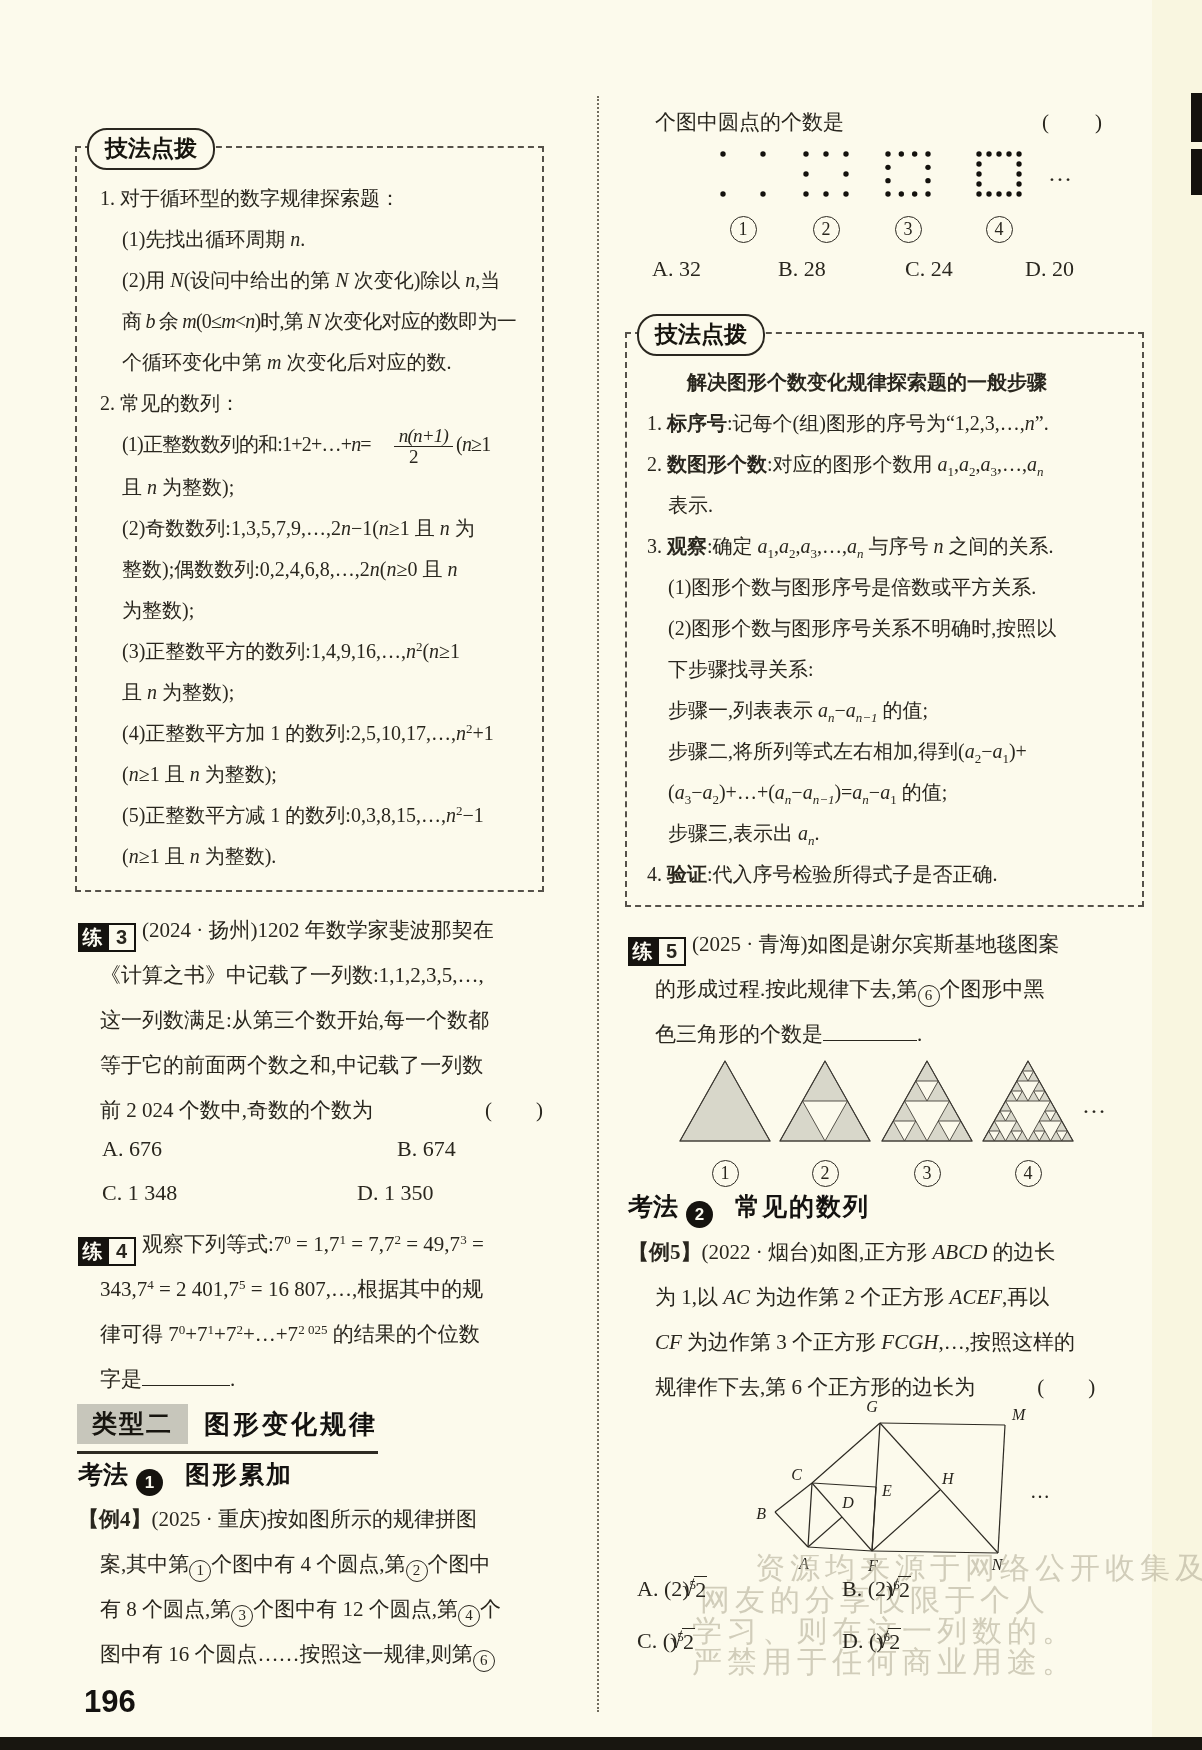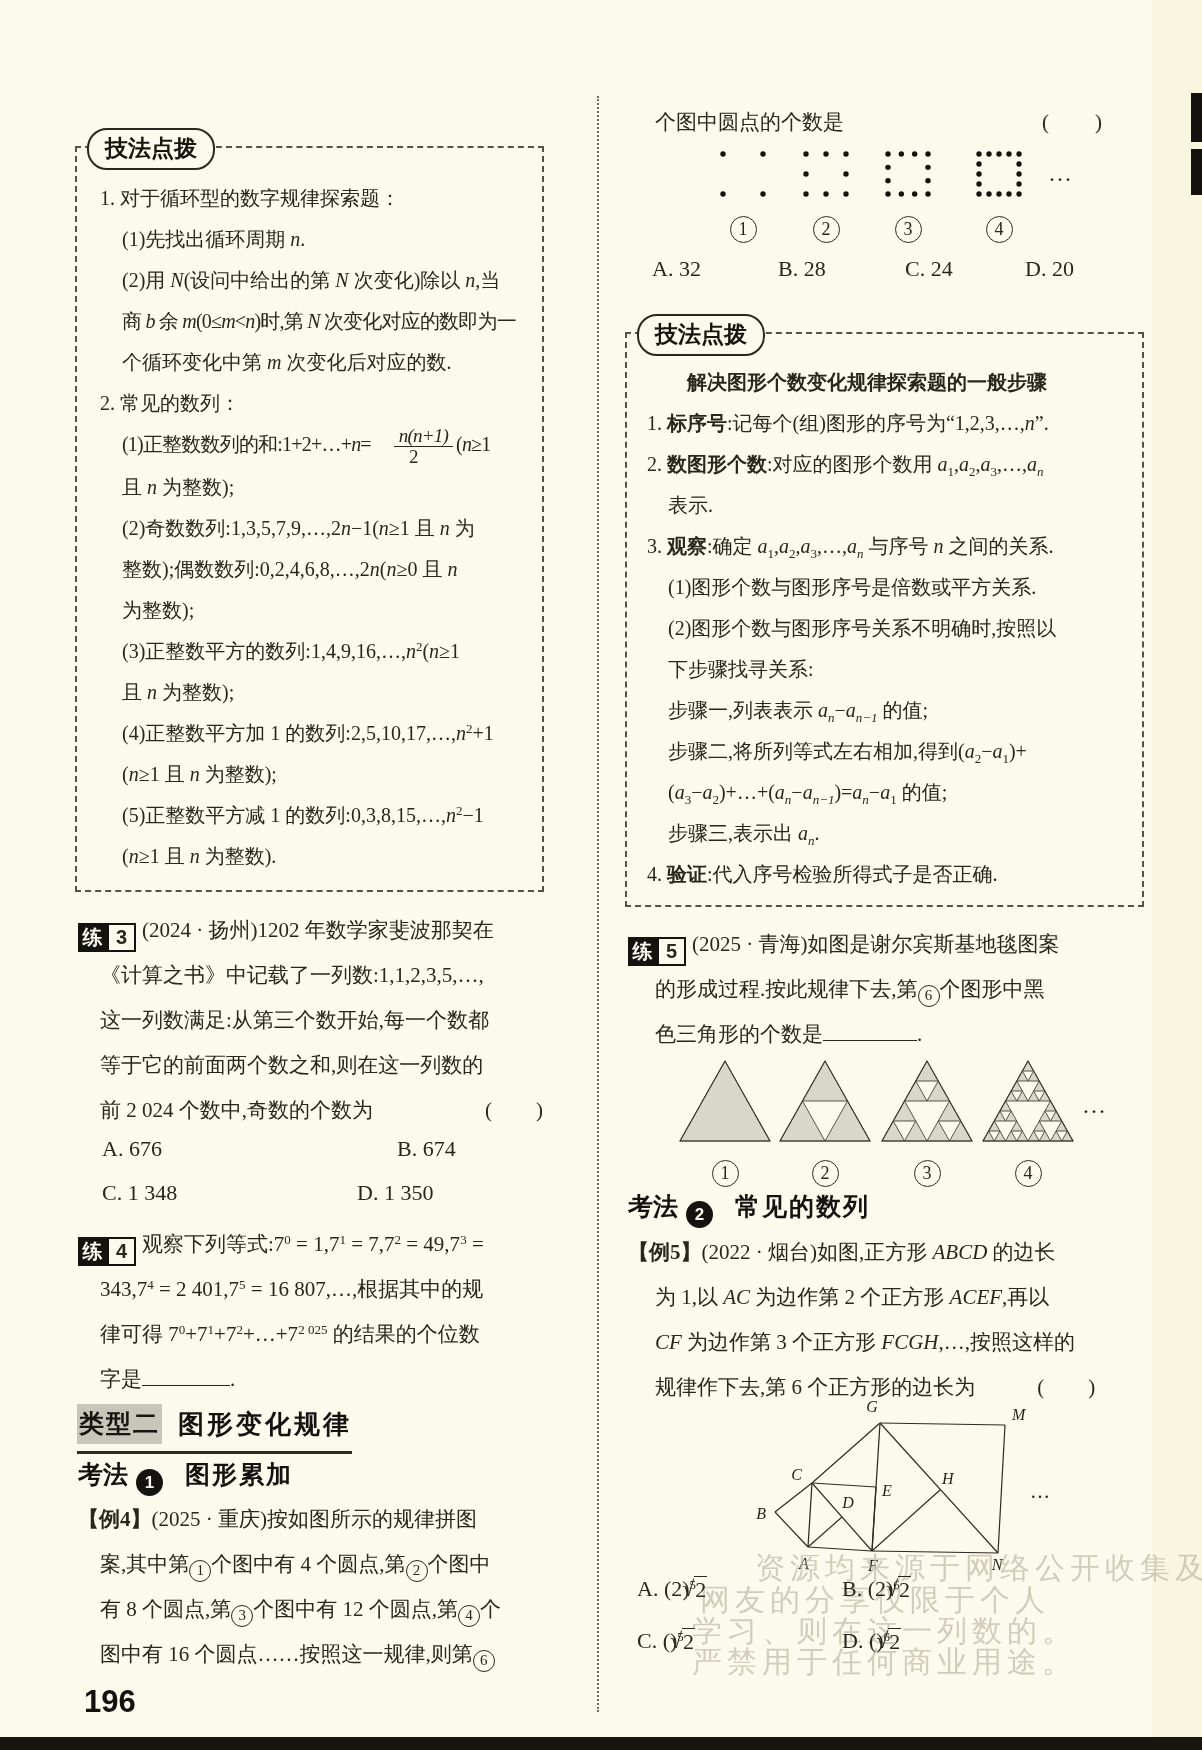--- a/index.html
+++ b/index.html
@@ -44,21 +44,21 @@
   .tb2 .ind1{margin-left:21px;}
   .tb2 .ind2{margin-left:40px;}
   .para{position:absolute;font-size:21px;}
   .para .ln{line-height:45px;}
   .leftcol .hang{margin-left:-22px;}
   .rightcol .hang{margin-left:-27px;}
   .optrow{position:absolute;font-size:22px;}
   .optrow span{position:absolute;white-space:nowrap;}
   .type2{position:absolute;display:inline-flex;align-items:center;border-bottom:3px solid #2e2b23;
         padding-bottom:7px;font-family:"Liberation Sans",sans-serif;font-weight:bold;}
-  .t2badge{background:#c7c6bb;color:#17150f;font-size:25px;padding:3px 2px 4px;letter-spacing:2px;}
+  .t2badge{background:#c7c6bb;color:#17150f;font-size:25px;padding:3px 15px 4px;letter-spacing:2px;}
   .t2title{font-size:26px;margin-left:16px;letter-spacing:3px;color:#141210;}
   .method{position:absolute;font-family:"Liberation Sans",sans-serif;font-weight:bold;font-size:25px;color:#141210;}
   .method .mtitle{margin-left:22px;letter-spacing:2px;}
   .figblock{position:absolute;text-align:center;}
   .figblock svg{display:block;margin:0 auto;}
   .figlabel{display:block;margin-top:16px;}
   .ellip{position:absolute;font-size:24px;letter-spacing:2px;color:#29261e;}
   .diagwrap{position:absolute;}
   .diag line{stroke:#2d2a23;stroke-width:1.2;}
   .diag text{font:italic 16px "Liberation Serif",serif;fill:#27241d;}
@@ -102,21 +102,21 @@
         </div>
     </div>
 
     <div class="para" style="left:25px;top:908px;width:440px;">
         <div class="ln hang"><span class="pbadge">
             <span class="pb1">练</span>
             <span class="pb2">3</span>
           </span>(2024 · 扬州)1202 年数学家斐波那契在</div>
         <div class="ln">《计算之书》中记载了一列数:1,1,2,3,5,…,</div>
         <div class="ln">这一列数满足:从第三个数开始,每一个数都</div>
-        <div class="ln">等于它的前面两个数之和,则在这一列数的</div>
+        <div class="ln">等于它的前面两个数之和,中记载了一列数</div>
         <div class="ln">前 2 024 个数中,奇数的个数为<span class="gap" style="width: 112px;"></span>(<span class="gap" style="width: 44px;"></span>)</div>
       </div>
 
     <div class="optrow" style="left:0;top:1136px;width:465px;height:44px;">
       <span style="left:27px;">A. 676</span>
       <span style="left:282px;margin-left:40px;">B. 674</span>
     </div>
     <div class="optrow" style="left:0;top:1180px;width:465px;height:44px;">
       <span style="left:27px;">C. 1 348</span>
       <span style="left:282px;">D. 1 350</span>

